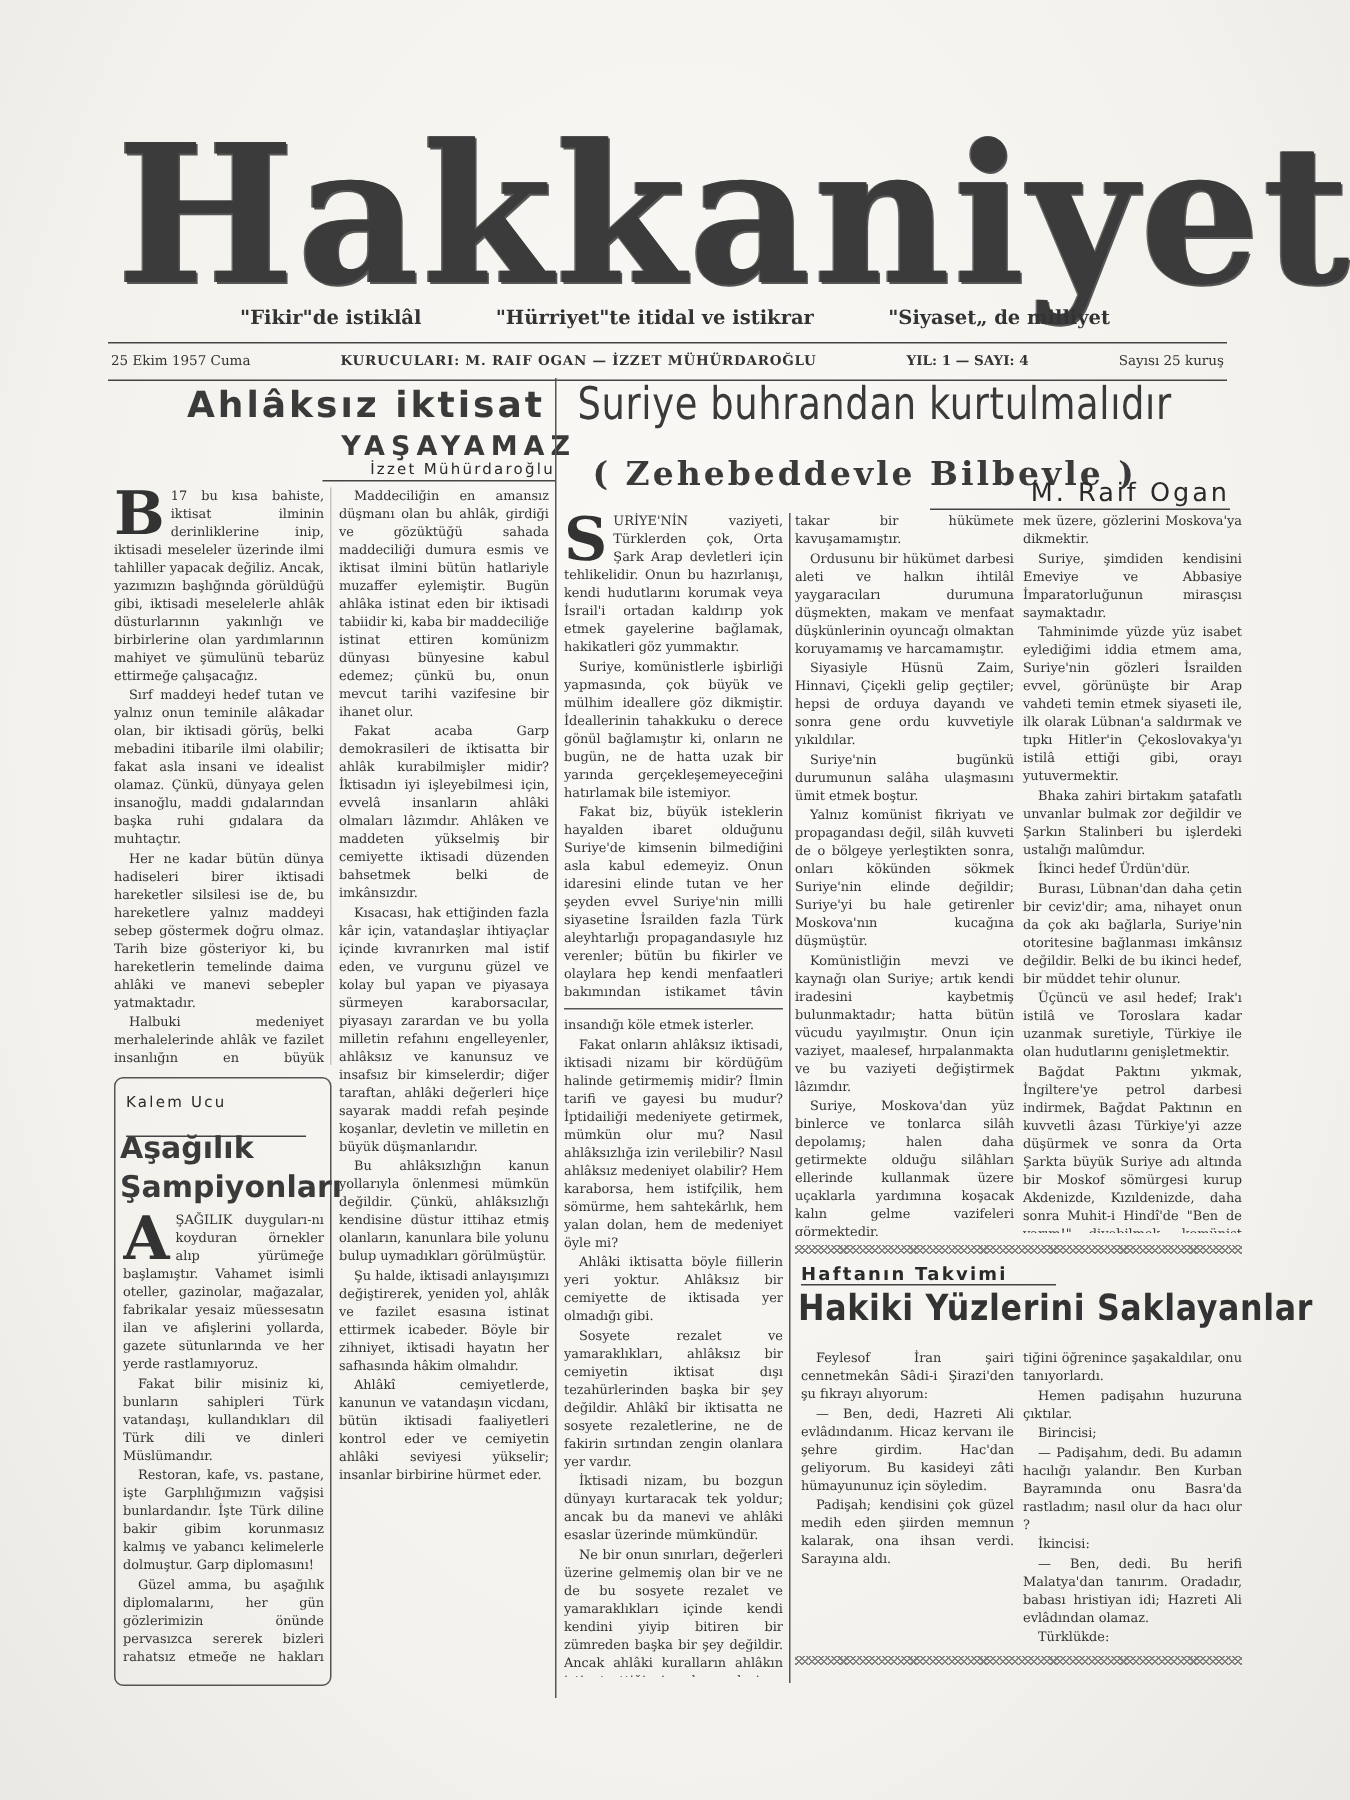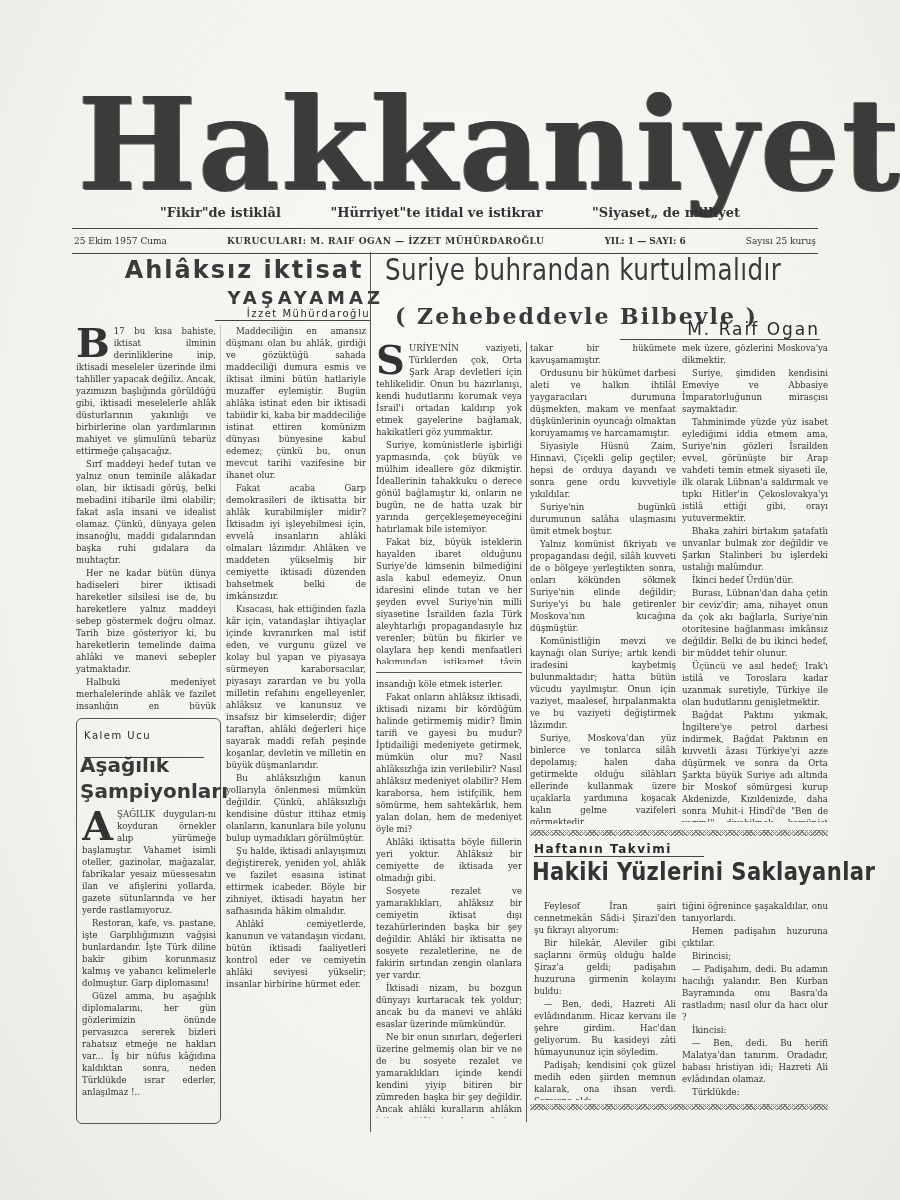--- a/index.html
+++ b/index.html
@@ -64,21 +64,21 @@
 
   <div class="masthead">Hakkaniyet</div>
   <div class="mottos">
     <span>"Fikir"de istiklâl</span>
     <span>"Hürriyet"te itidal ve istikrar</span>
     <span>"Siyaset„ de milliyet</span>
   </div>
   <div class="infobar">
     <span>25 Ekim 1957 Cuma</span>
     <span class="founders">KURUCULARI: M. RAIF OGAN — İZZET MÜHÜRDAROĞLU</span>
-    <span class="issue">YIL: 1 — SAYI: 6</span>
+    <span class="issue">YIL: 1 — SAYI: 4</span>
     <span>Sayısı 25 kuruş</span>
   </div>
 
   <div class="h-left">
     <div class="l1">Ahlâksız iktisat</div>
     <div class="l2">YAŞAYAMAZ</div>
   </div>
   <div class="byline-left">İzzet Mühürdaroğlu</div>
 
   <div class="vrule" style="left:370px; top:252px; height:880px;"></div>
@@ -98,20 +98,21 @@
     <p>Bu ahlâksızlığın kanun yollarıyla önlenmesi mümkün değildir. Çünkü, ahlâksızlığı kendisine düstur ittihaz etmiş olanların, kanunlara bile yolunu bulup uymadıkları görülmüştür.</p>
     <p>Şu halde, iktisadi anlayışımızı değiştirerek, yeniden yol, ahlâk ve fazilet esasına istinat ettirmek icabeder. Böyle bir zihniyet, iktisadi hayatın her safhasında hâkim olmalıdır.</p>
     <p>Ahlâkî cemiyetlerde, kanunun ve vatandaşın vicdanı, bütün iktisadi faaliyetleri kontrol eder ve cemiyetin ahlâki seviyesi yükselir; insanlar birbirine hürmet eder.</p>
   </div>
 
   <div class="box-kalem" style="width:145px;"></div>
   <div class="kalem-label">Kalem Ucu</div>
   <div class="h-kalem">Aşağılık Şampiyonları</div>
   <div class="col" style="left:82px; top:808px; width:134px; height:300px;">
     <p class="noindent"><span class="dropcap">A</span><span>ŞAĞILIK duyguları-nı koyduran örnekler alıp yürümeğe başlamıştır. Vahamet isimli oteller, gazinolar, mağazalar, fabrikalar yesaiz müessesatın ilan ve afişlerini yollarda, gazete sütunlarında ve her yerde rastlamıyoruz.</span></p>
+    <p>Fakat bilir misiniz ki, bunların sahipleri Türk vatandaşı, kullandıkları dil Türk dili ve dinleri Müslümandır.</p>
     <p>Restoran, kafe, vs. pastane, işte Garplılığımızın vağşisi bunlardandır. İşte Türk diline bakir gibim korunmasız kalmış ve yabancı kelimelerle dolmuştur. Garp diplomasını!</p>
     <p>Güzel amma, bu aşağılık diplomalarını, her gün gözlerimizin önünde pervasızca sererek bizleri rahatsız etmeğe ne hakları var... İş bir nüfus kâğıdına kaldıktan sonra, neden Türklükde ısrar ederler, anlaşılmaz !..</p>
 
   </div>
 
   <div class="h-main">
     <div class="t1">Suriye buhrandan kurtulmalıdır</div>
     <div class="t2">( Zehebeddevle Bilbevle )</div>
   </div>
   <div class="byline-main">M. Raif Ogan</div>
@@ -155,21 +156,20 @@
     <p>Bağdat Paktını yıkmak, İngiltere'ye petrol darbesi indirmek, Bağdat Paktının en kuvvetli âzası Türkiye'yi azze düşürmek ve sonra da Orta Şarkta büyük Suriye adı altında bir Moskof sömürgesi kurup Akdenizde, Kızıldenizde, daha sonra Muhit-i Hindî'de "Ben de varım!" diyebilmek, komünist Rusya'nın da idealidir.</p>
 
   </div>
 
   <div class="hatch" style="left:530px; top:830px; width:298px;"></div>
   <div class="haftanin">Haftanın Takvimi</div>
   <div class="h-hakiki">Hakiki Yüzlerini Saklayanlar</div>
 
   <div class="col" style="left:534px; top:900px; width:142px; height:200px;">
     <p>Feylesof İran şairi cennetmekân Sâdi-i Şirazi'den şu fıkrayı alıyorum:</p>
-    <p>Bir hilekâr, Aleviler gibi saçlarını örmüş olduğu halde Şiraz'a geldi; padişahın huzuruna girmenin kolayını buldu:</p>
     <p>— Ben, dedi, Hazreti Ali evlâdındanım. Hicaz kervanı ile şehre girdim. Hac'dan geliyorum. Bu kasideyi zâti hümayununuz için söyledim.</p>
     <p>Padişah; kendisini çok güzel medih eden şiirden memnun kalarak, ona ihsan verdi. Sarayına aldı.</p>
 
   </div>
   <div class="col" style="left:682px; top:900px; width:146px; height:200px;">
     <p class="noindent">tiğini öğrenince şaşakaldılar, onu tanıyorlardı.</p>
     <p>Hemen padişahın huzuruna çıktılar.</p>
     <p>Birincisi;</p>
     <p>— Padişahım, dedi. Bu adamın hacılığı yalandır. Ben Kurban Bayramında onu Basra'da rastladım; nasıl olur da hacı olur ?</p>
     <p>İkincisi:</p>

